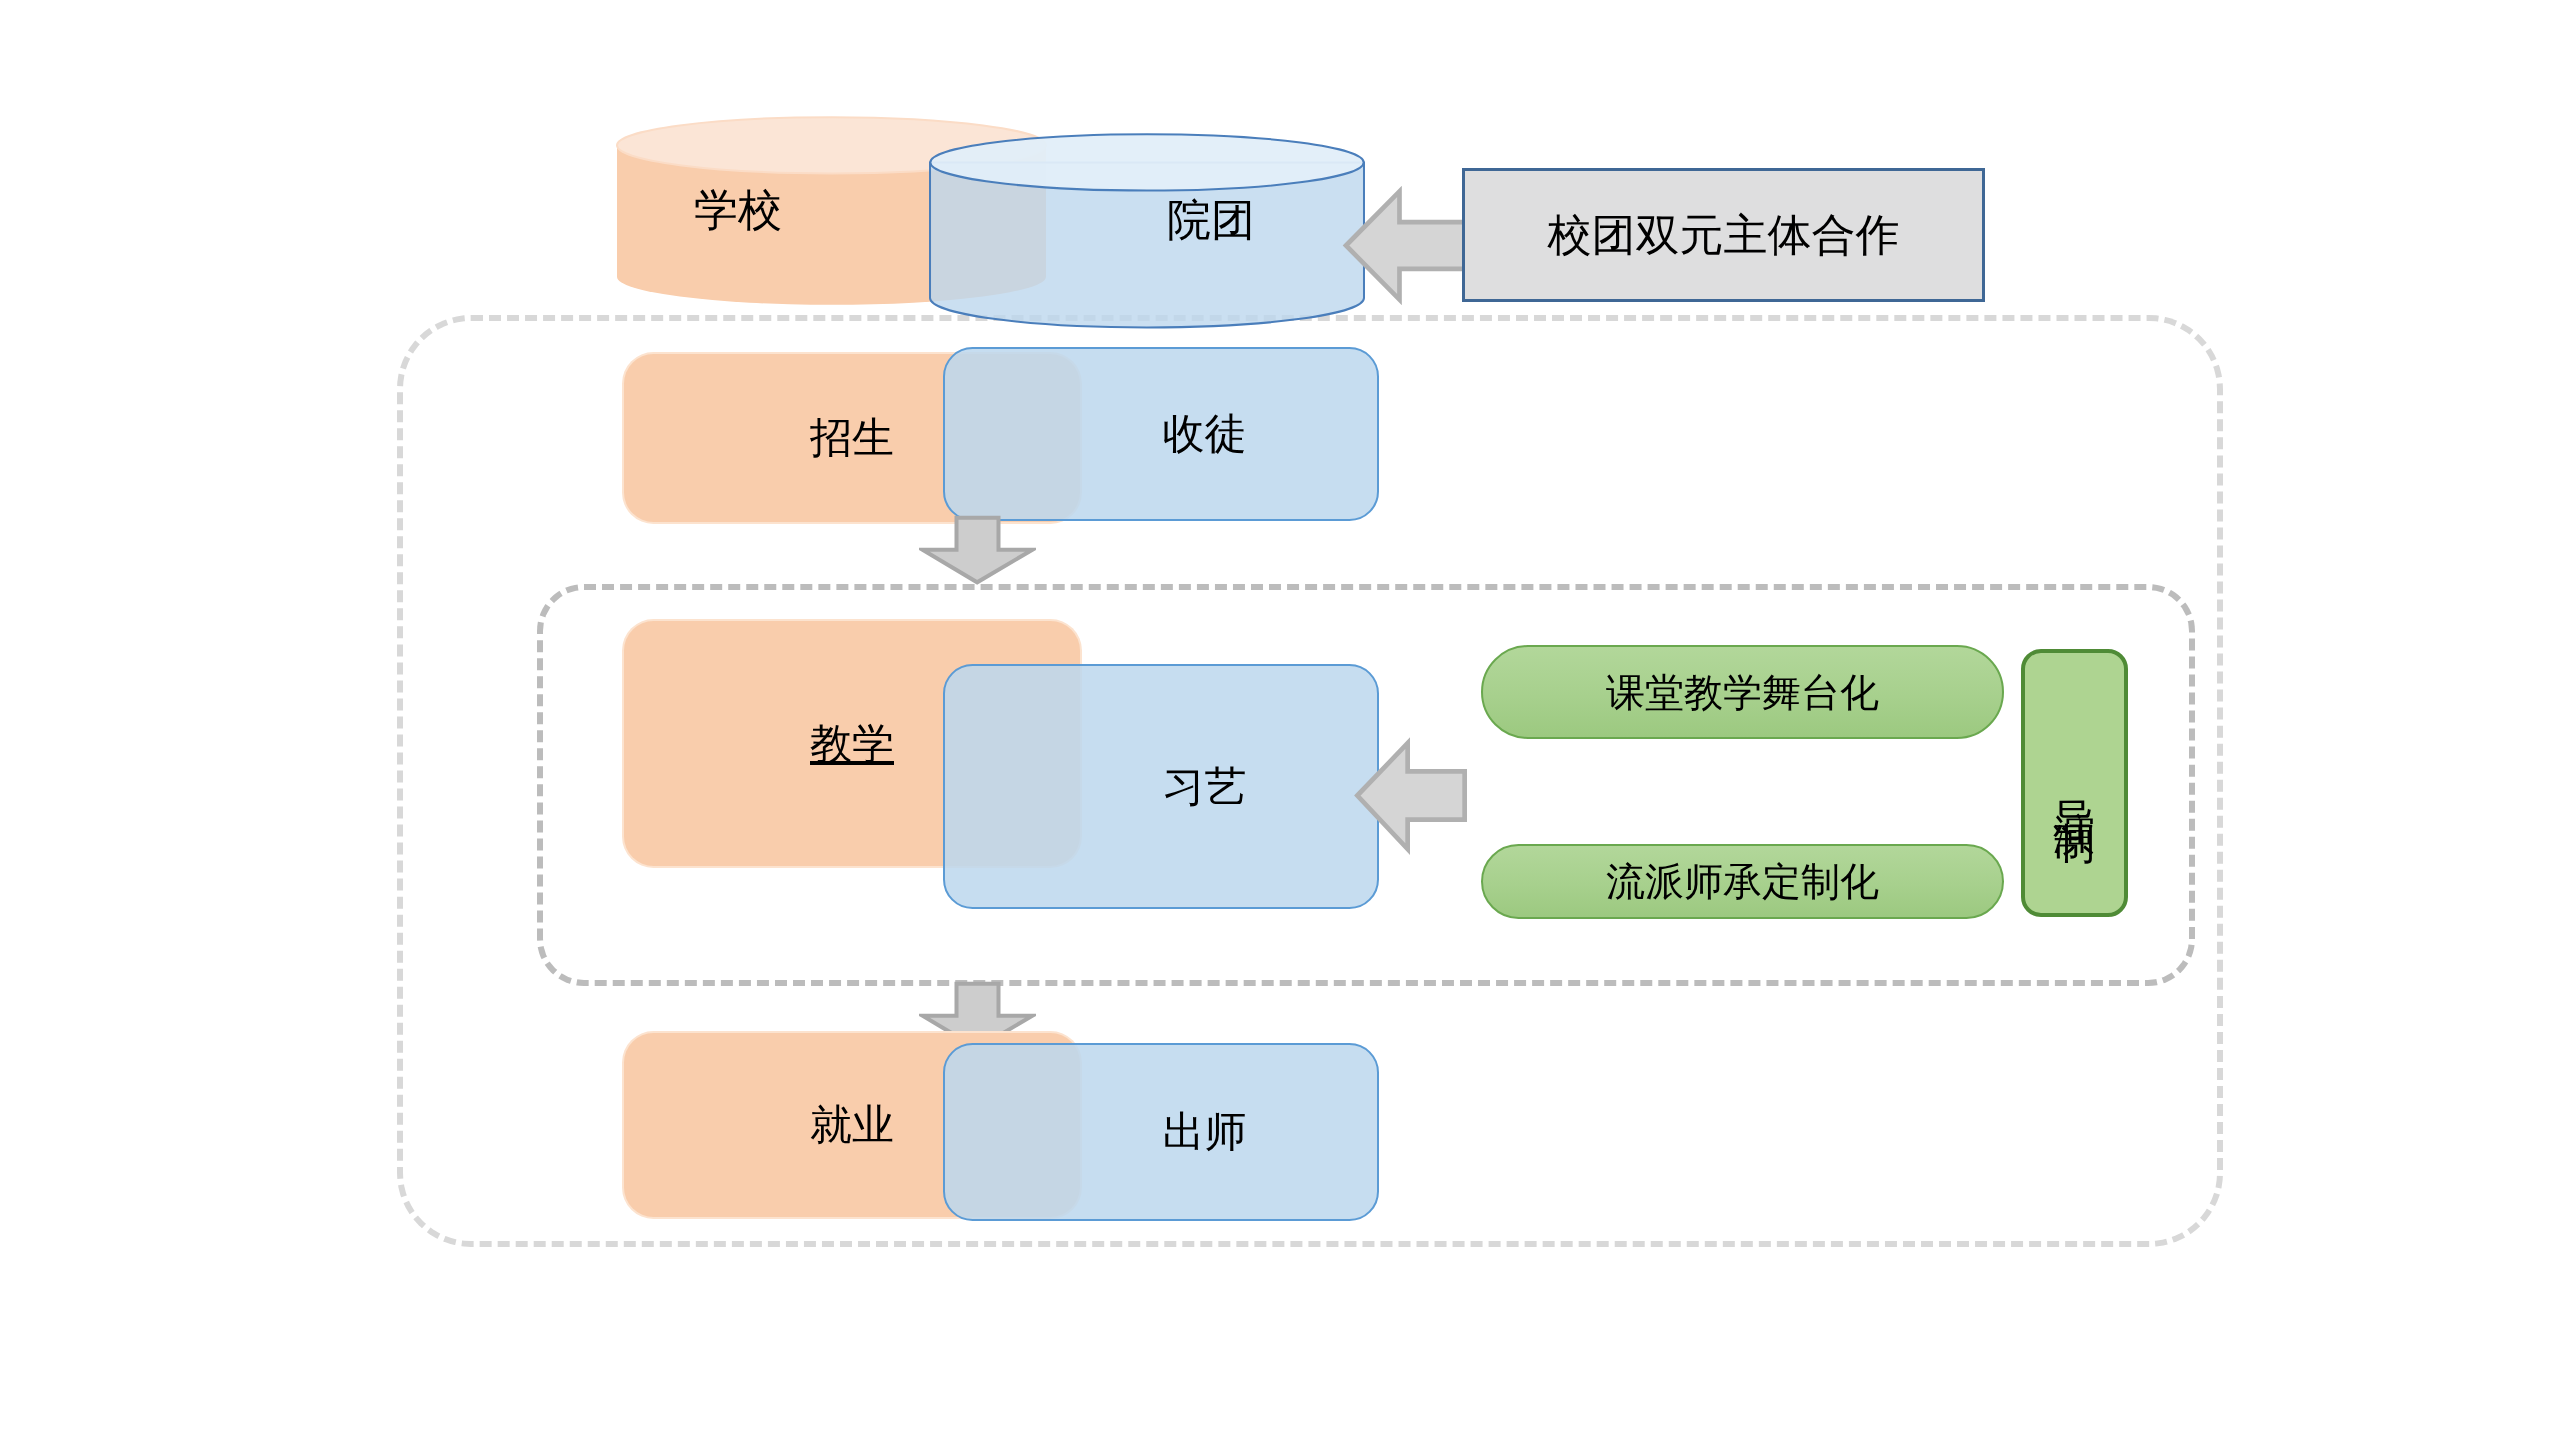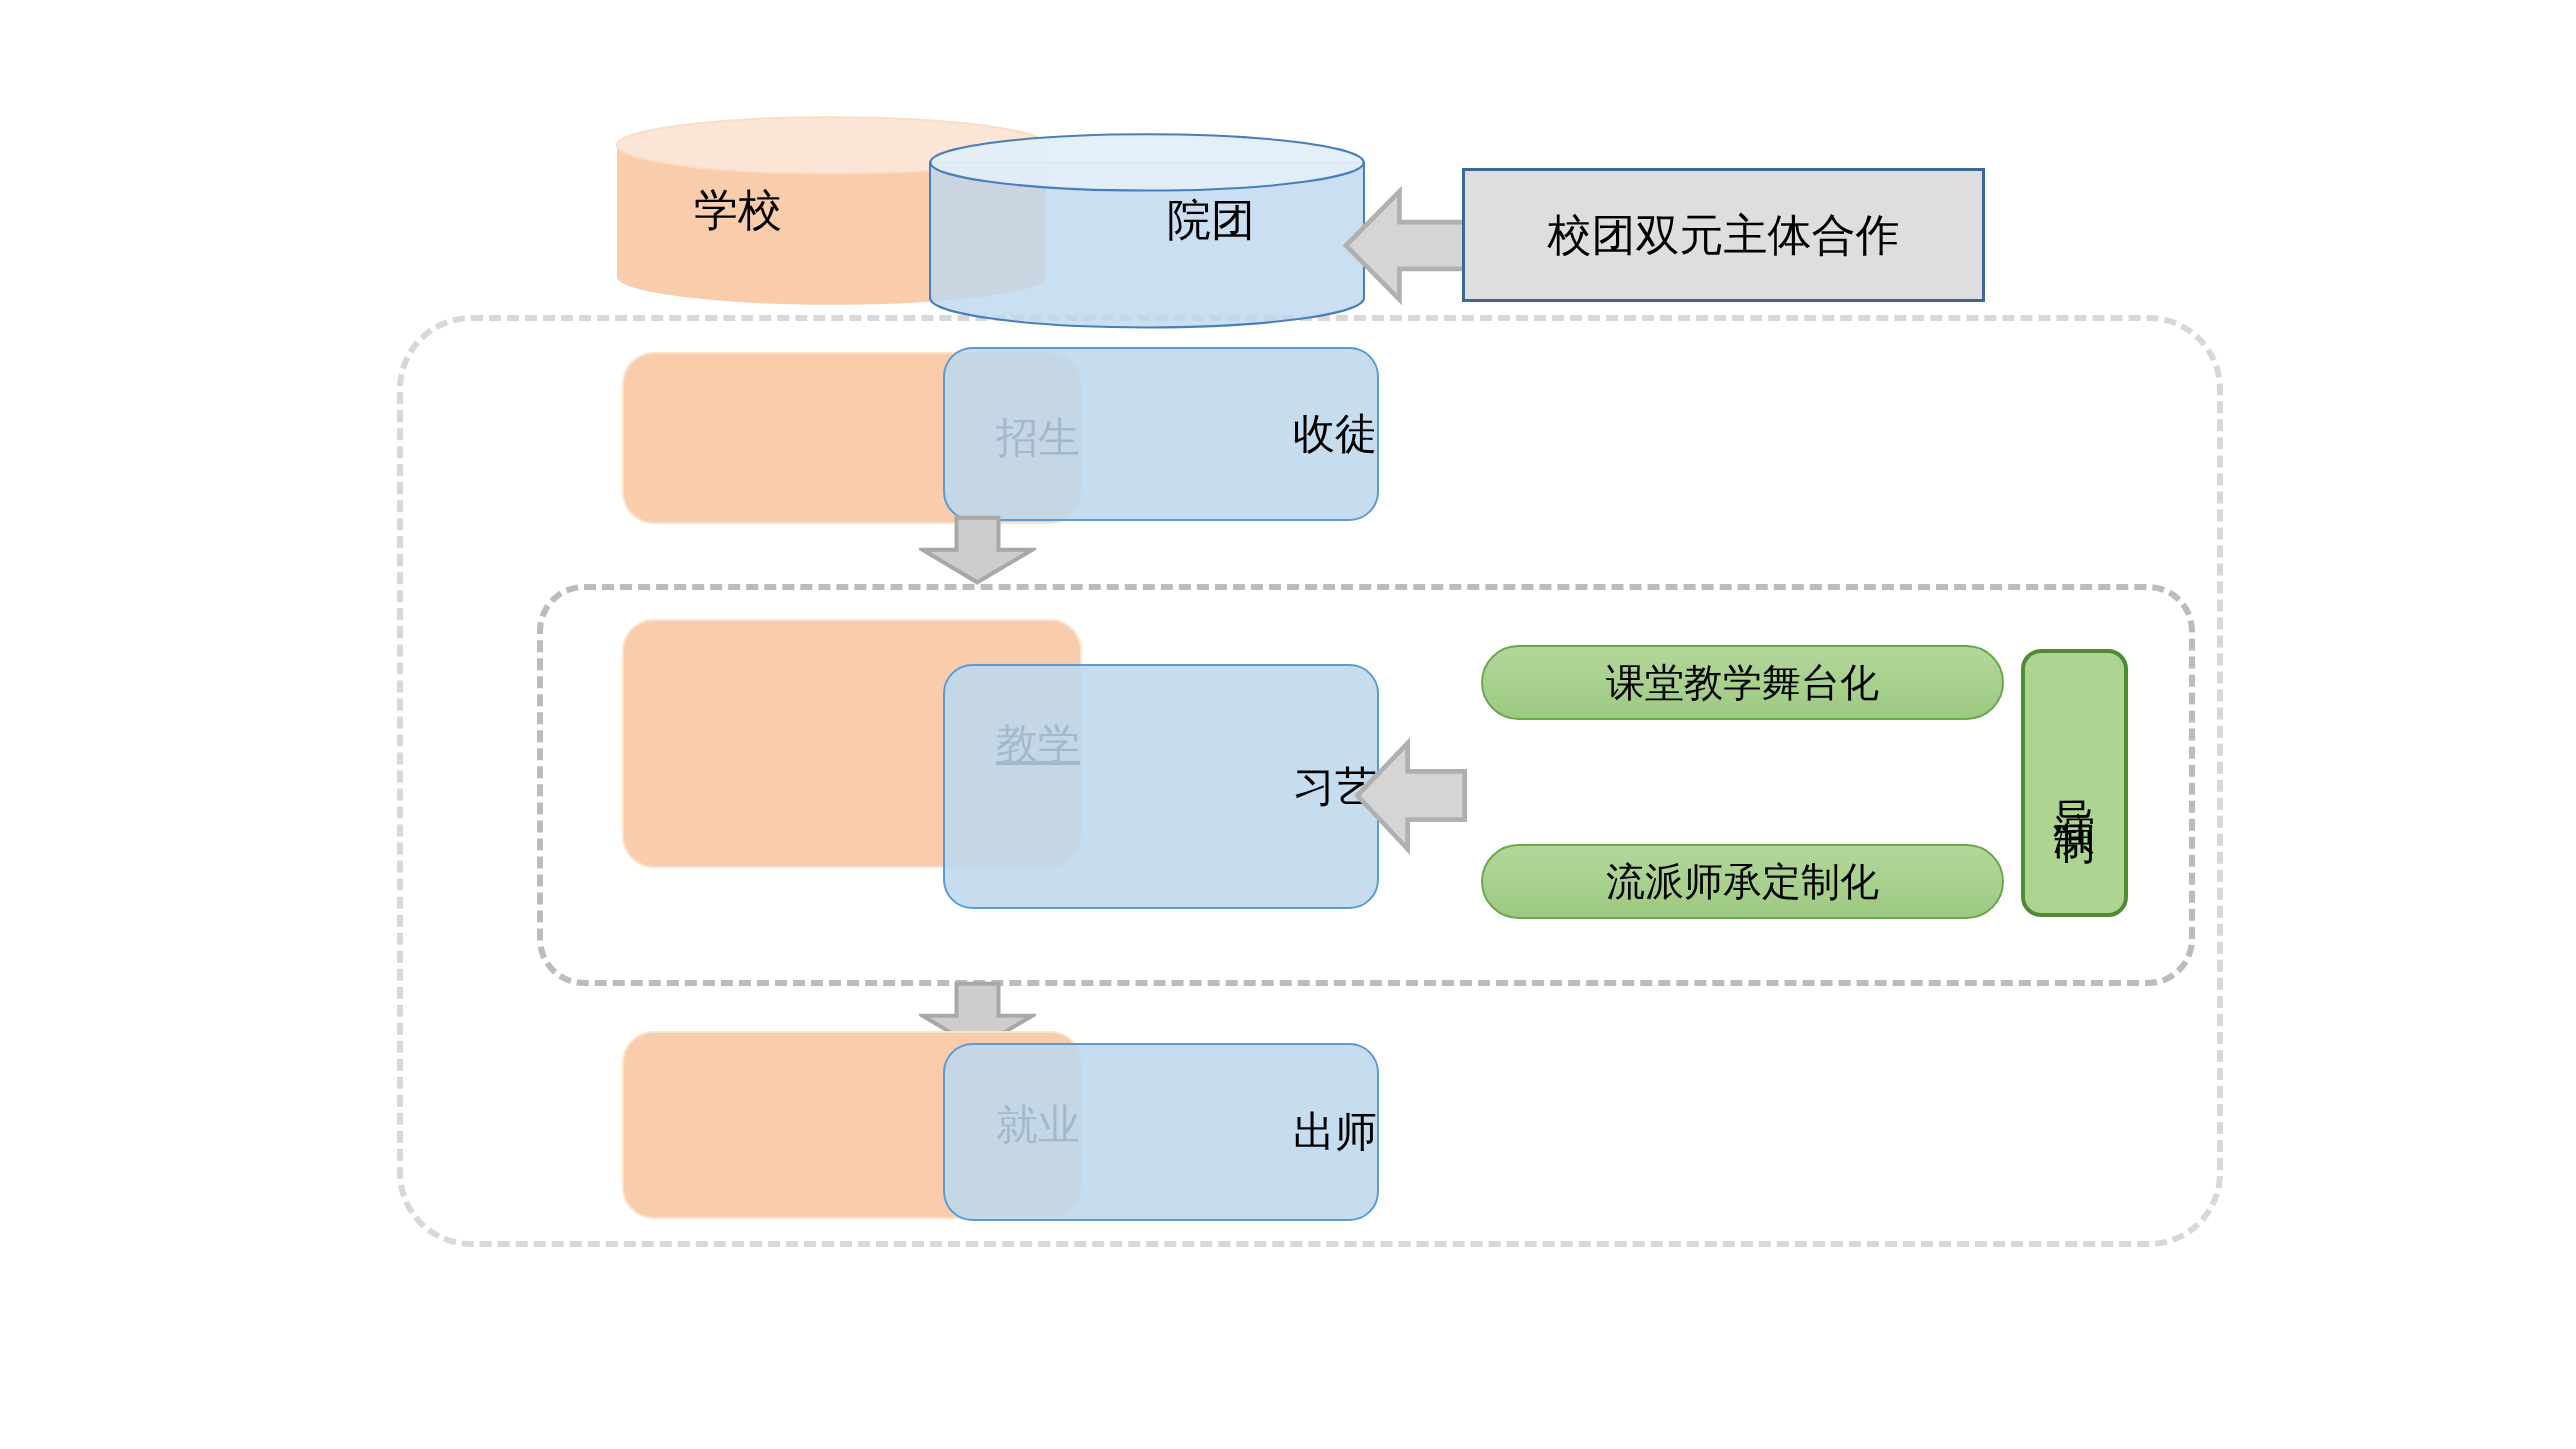--- a/index.html
+++ b/index.html
@@ -40,21 +40,21 @@
     white-space:nowrap;
     font-family:Liberation Mono, monospace;
   }
 
   
   .box{
     position:absolute;
     box-sizing:border-box;
     display:flex;
     align-items:center;
-    justify-content:flex-end;
+    justify-content:center;
   }
   .box-orange{
     background:#f9cdac;
     border-radius:29.5px;
     box-shadow:0 0 0 2px #fce3cf;
   }
   .box-blue{
     background:rgba(189,215,238,0.86);
     border:2px solid #5b9bd5;
     border-radius:29.5px;
@@ -170,21 +170,21 @@
   <div class="box box-blue" style="left:943px;top:664px;width:436px;height:245px;">
     <span class="box-label" style="margin-left:87px;">习艺</span>
   </div>
 
   <div class="arrow" style="left:1354px;top:735px;">
     <svg width="114" height="121" viewBox="0 0 170 180">
       <polygon points="5,90 80,12 80,54 165,54 165,126 80,126 80,170" fill="#d5d5d5" stroke="#b0b0b0" stroke-width="7" stroke-linejoin="miter"></polygon>
     </svg>
   </div>
 
-  <div class="pill" style="left:1481px;top:645px;width:523px;height:75px;">
+  <div class="pill" style="left:1481px;top:645px;width:523px;height:94px;">
     <span>课堂教学舞台化</span>
   </div>
   <div class="pill" style="left:1481px;top:844px;width:523px;height:75px;">
     <span>流派师承定制化</span>
   </div>
 
   <div class="vbox" style="left:2021px;top:649px;width:107px;height:268px;">
     <span>导演制</span>
   </div>
 

